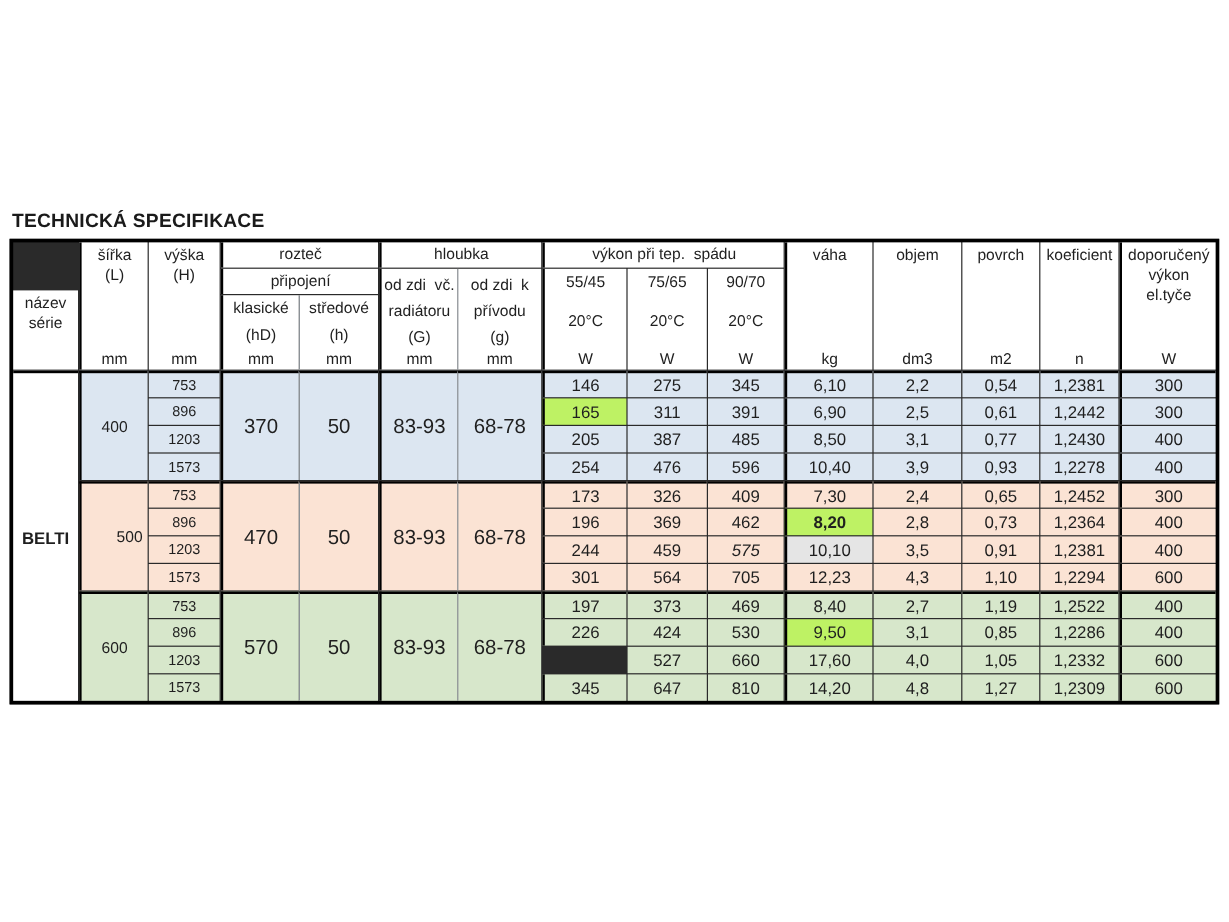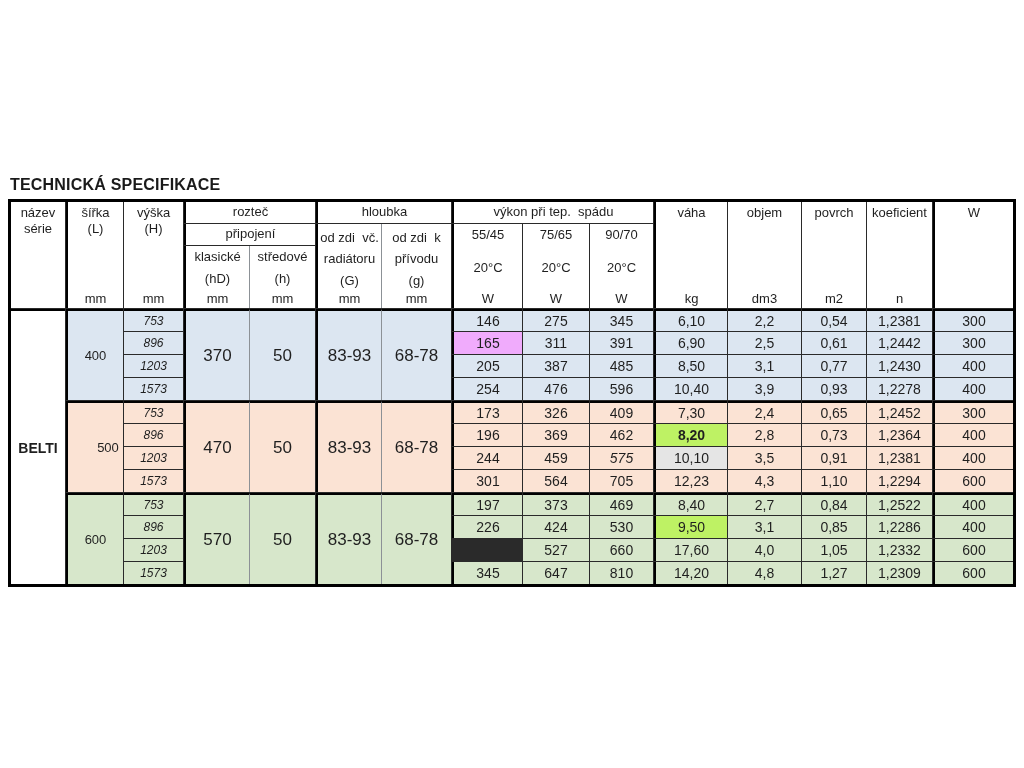--- a/index.html
+++ b/index.html
@@ -8,26 +8,26 @@
   .page-title{position:absolute;left:10px;top:176px;font-size:16px;font-weight:700;
        letter-spacing:.2px;color:#1a1a1a;}
   .tbl{position:absolute;left:8px;top:199px;display:grid;
        grid-template-columns:54px 57px 59px 65px 65px 65px 69px 70px 66px 63px 73px 73px 64px 65px 80px;
        grid-template-rows:21px 21px 44px 17px repeat(12,22px);
        gap:1px;background:#2a2a2a;border:3px solid #000;}
   .c{display:flex;align-items:center;justify-content:center;background:#fff;
      overflow:hidden;}
   .hc{display:flex;flex-direction:column;align-items:center;justify-content:space-between;
       background:#fff;padding:3px 0 2px 0;overflow:hidden;}
-  .hc.top{justify-content:flex-start;}
+  .hc.top{justify-content:flex-start;margin-top:40px;}
   .lab{white-space:pre;text-align:center;font-size:13px;line-height:1.25;}
   .lh16 .lab{line-height:1.62;}
   .code{font-size:13px;}
   .unit{font-size:13px;}
-  .fs12{font-size:12px;font-style:italic;}
+  .fs12{font-size:12px;}
   .fs13{font-size:13px;}
   .fs14{font-size:14px;}
   .fs17{font-size:17px;}
   .bold{font-weight:700;}
   .bl2{border-left:2px solid #000;}
   .bt2{border-top:2px solid #000;}
   .gl{margin-left:-1px;border-left:1px solid #8c9196;}
 </style>
 </head>
 <body>
@@ -115,40 +115,43 @@
   </div>
   <div class="hc" style="grid-area:1/13/5/14">
     <div class="lab">povrch</div>
     <div class="unit">m2</div>
   </div>
   <div class="hc" style="grid-area:1/14/5/15">
     <div class="lab">koeficient</div>
     <div class="unit">n</div>
   </div>
   <div class="hc bl2" style="grid-area:1/15/5/16">
+    <div class="lab">doporučený
+výkon
+el.tyče</div>
     <div class="unit">W</div>
   </div>
 
   <div class="c fs14 bold bt2" style="grid-area:5/1/17/2">BELTI</div>
 <div class="c fs13 bl2 bt2" style="grid-area: 5 / 2 / 9 / 3; background: rgb(220, 230, 241);">400</div>
     <div class="c fs17 bl2 bt2" style="grid-area: 5 / 4 / 9 / 5; background: rgb(220, 230, 241);">370</div>
     <div class="c fs17 gl bt2" style="grid-area: 5 / 5 / 9 / 6; background: rgb(220, 230, 241);">50</div>
     <div class="c fs17 bl2 bt2" style="grid-area: 5 / 6 / 9 / 7; background: rgb(220, 230, 241);">83-93</div>
     <div class="c fs17 gl bt2" style="grid-area: 5 / 7 / 9 / 8; background: rgb(220, 230, 241);">68-78</div>
     <div class="c fs12 bt2" style="grid-area: 5 / 3 / 6 / 4; background: rgb(220, 230, 241);">753</div>
     <div class="c fs14 bl2 bt2" style="grid-area: 5 / 8 / 6 / 9; background: rgb(220, 230, 241);">146</div>
     <div class="c fs14  bt2" style="grid-area: 5 / 9 / 6 / 10; background: rgb(220, 230, 241);">275</div>
     <div class="c fs14  bt2" style="grid-area: 5 / 10 / 6 / 11; background: rgb(220, 230, 241);">345</div>
     <div class="c fs14 bl2 bt2" style="grid-area: 5 / 11 / 6 / 12; background: rgb(220, 230, 241);">6,10</div>
     <div class="c fs14  bt2" style="grid-area: 5 / 12 / 6 / 13; background: rgb(220, 230, 241);">2,2</div>
     <div class="c fs14  bt2" style="grid-area: 5 / 13 / 6 / 14; background: rgb(220, 230, 241);">0,54</div>
     <div class="c fs14  bt2" style="grid-area: 5 / 14 / 6 / 15; background: rgb(220, 230, 241);">1,2381</div>
     <div class="c fs14 bl2 bt2" style="grid-area: 5 / 15 / 6 / 16; background: rgb(220, 230, 241);">300</div>
     <div class="c fs12" style="grid-area: 6 / 3 / 7 / 4; background: rgb(220, 230, 241);">896</div>
-    <div class="c fs14 bl2" style="grid-area: 6 / 8 / 7 / 9; background: #f0abfc;">165</div>
+    <div class="c fs14 bl2" style="grid-area: 6 / 8 / 7 / 9; background: #bef264;">165</div>
     <div class="c fs14 " style="grid-area: 6 / 9 / 7 / 10; background: rgb(220, 230, 241);">311</div>
     <div class="c fs14 " style="grid-area: 6 / 10 / 7 / 11; background: rgb(220, 230, 241);">391</div>
     <div class="c fs14 bl2" style="grid-area: 6 / 11 / 7 / 12; background: rgb(220, 230, 241);">6,90</div>
     <div class="c fs14 " style="grid-area: 6 / 12 / 7 / 13; background: rgb(220, 230, 241);">2,5</div>
     <div class="c fs14 " style="grid-area: 6 / 13 / 7 / 14; background: rgb(220, 230, 241);">0,61</div>
     <div class="c fs14 " style="grid-area: 6 / 14 / 7 / 15; background: rgb(220, 230, 241);">1,2442</div>
     <div class="c fs14 bl2" style="grid-area: 6 / 15 / 7 / 16; background: rgb(220, 230, 241);">300</div>
     <div class="c fs12" style="grid-area: 7 / 3 / 8 / 4; background: rgb(220, 230, 241);">1203</div>
     <div class="c fs14 bl2" style="grid-area: 7 / 8 / 8 / 9; background: rgb(220, 230, 241);">205</div>
     <div class="c fs14 " style="grid-area: 7 / 9 / 8 / 10; background: rgb(220, 230, 241);">387</div>
@@ -212,21 +215,21 @@
     <div class="c fs17 bl2 bt2" style="grid-area: 13 / 4 / 17 / 5; background: rgb(215, 231, 203);">570</div>
     <div class="c fs17 gl bt2" style="grid-area: 13 / 5 / 17 / 6; background: rgb(215, 231, 203);">50</div>
     <div class="c fs17 bl2 bt2" style="grid-area: 13 / 6 / 17 / 7; background: rgb(215, 231, 203);">83-93</div>
     <div class="c fs17 gl bt2" style="grid-area: 13 / 7 / 17 / 8; background: rgb(215, 231, 203);">68-78</div>
     <div class="c fs12 bt2" style="grid-area: 13 / 3 / 14 / 4; background: rgb(215, 231, 203);">753</div>
     <div class="c fs14 bl2 bt2" style="grid-area: 13 / 8 / 14 / 9; background: rgb(215, 231, 203);">197</div>
     <div class="c fs14  bt2" style="grid-area: 13 / 9 / 14 / 10; background: rgb(215, 231, 203);">373</div>
     <div class="c fs14  bt2" style="grid-area: 13 / 10 / 14 / 11; background: rgb(215, 231, 203);">469</div>
     <div class="c fs14 bl2 bt2" style="grid-area: 13 / 11 / 14 / 12; background: rgb(215, 231, 203);">8,40</div>
     <div class="c fs14  bt2" style="grid-area: 13 / 12 / 14 / 13; background: rgb(215, 231, 203);">2,7</div>
-    <div class="c fs14  bt2" style="grid-area: 13 / 13 / 14 / 14; background: rgb(215, 231, 203);">0,84</div>
+    <div class="c fs14  bt2" style="grid-area: 13 / 13 / 14 / 14; background: rgb(215, 231, 203);">1,19</div>
     <div class="c fs14  bt2" style="grid-area: 13 / 14 / 14 / 15; background: rgb(215, 231, 203);">1,2522</div>
     <div class="c fs14 bl2 bt2" style="grid-area: 13 / 15 / 14 / 16; background: rgb(215, 231, 203);">400</div>
     <div class="c fs12" style="grid-area: 14 / 3 / 15 / 4; background: rgb(215, 231, 203);">896</div>
     <div class="c fs14 bl2" style="grid-area: 14 / 8 / 15 / 9; background: rgb(215, 231, 203);">226</div>
     <div class="c fs14 " style="grid-area: 14 / 9 / 15 / 10; background: rgb(215, 231, 203);">424</div>
     <div class="c fs14 " style="grid-area: 14 / 10 / 15 / 11; background: rgb(215, 231, 203);">530</div>
     <div class="c fs14 bl2" style="grid-area: 14 / 11 / 15 / 12; background: #bef264;">9,50</div>
     <div class="c fs14 " style="grid-area: 14 / 12 / 15 / 13; background: rgb(215, 231, 203);">3,1</div>
     <div class="c fs14 " style="grid-area: 14 / 13 / 15 / 14; background: rgb(215, 231, 203);">0,85</div>
     <div class="c fs14 " style="grid-area: 14 / 14 / 15 / 15; background: rgb(215, 231, 203);">1,2286</div>

